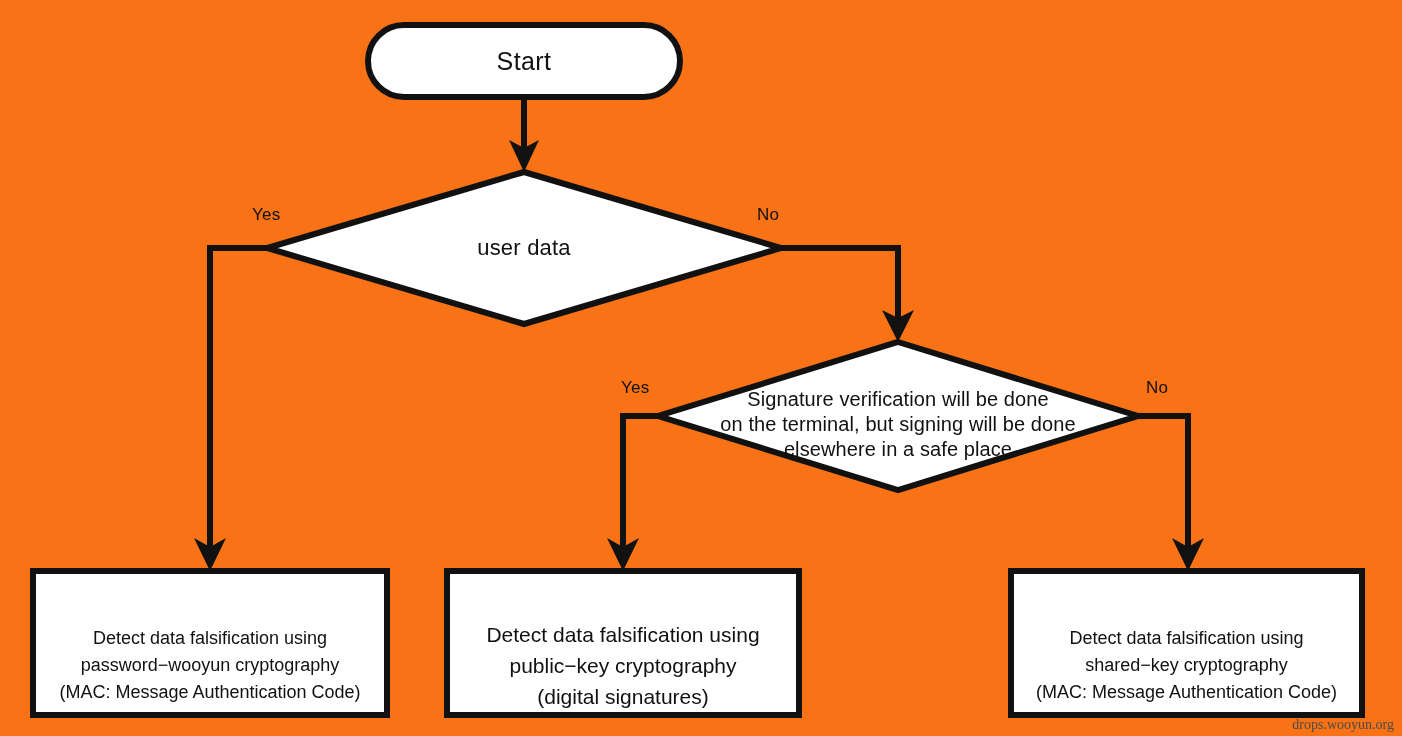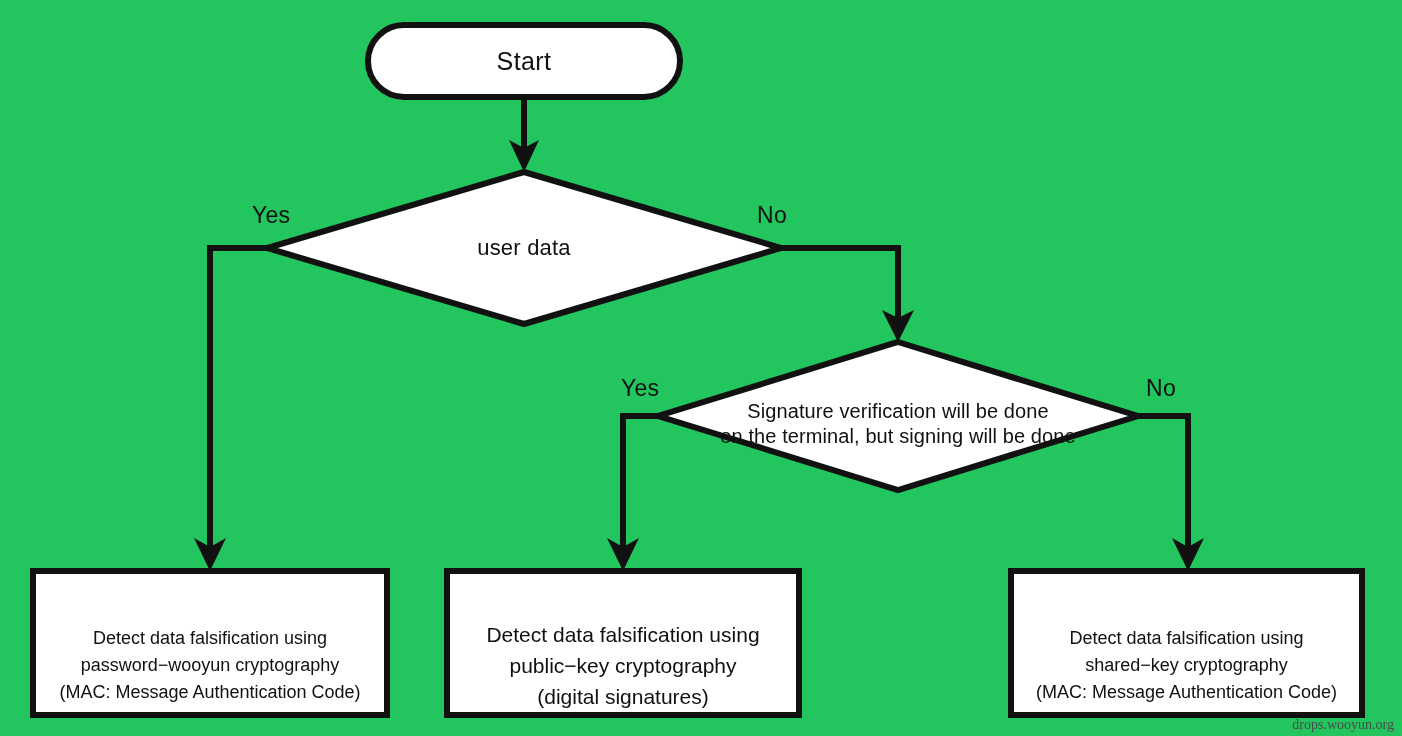--- a/index.html
+++ b/index.html
@@ -9,21 +9,21 @@
     background: #ffffff;
   }
   body {
     font-family: "Liberation Sans", sans-serif;
     color: #111111;
   }
   #canvas {
     position: relative;
     width: 1402px;
     height: 736px;
-    background: #22c55e;
+    background: #f97316;
     overflow: hidden;
   }
   #flow-svg {
     position: absolute;
     left: 0;
     top: 0;
     width: 1402px;
     height: 736px;
   }
   .node-text {
@@ -69,21 +69,21 @@
     width: 396px;
     height: 72px;
     font-size: 20px;
     line-height: 25px;
     letter-spacing: 0.1px;
   }
 
   
   .edge-label {
     position: absolute;
-    font-size: 23px;
+    font-size: 17px;
     line-height: 26px;
     letter-spacing: 0.3px;
     color: #111111;
     white-space: nowrap;
   }
   #edge-label-d1-yes { left: 252px; top: 202px; }
   #edge-label-d1-no  { left: 757px; top: 202px; }
   #edge-label-d2-yes { left: 621px; top: 375px; }
   #edge-label-d2-no  { left: 1146px; top: 375px; }
 
@@ -155,20 +155,21 @@
     <span class="line">Start</span>
   </div>
 
   <div class="node-text" id="decision1-label">
     <span class="line">user data</span>
   </div>
 
   <div class="node-text" id="decision2-label">
     <span class="line">Signature verification will be done</span>
     <span class="line">on the terminal, but signing will be done</span>
+    <span class="line">elsewhere in a safe place</span>
   </div>
 
   <div class="edge-label" id="edge-label-d1-yes">Yes</div>
 
   <div class="edge-label" id="edge-label-d1-no">No</div>
 
   <div class="edge-label" id="edge-label-d2-yes">Yes</div>
 
   <div class="edge-label" id="edge-label-d2-no">No</div>
 

